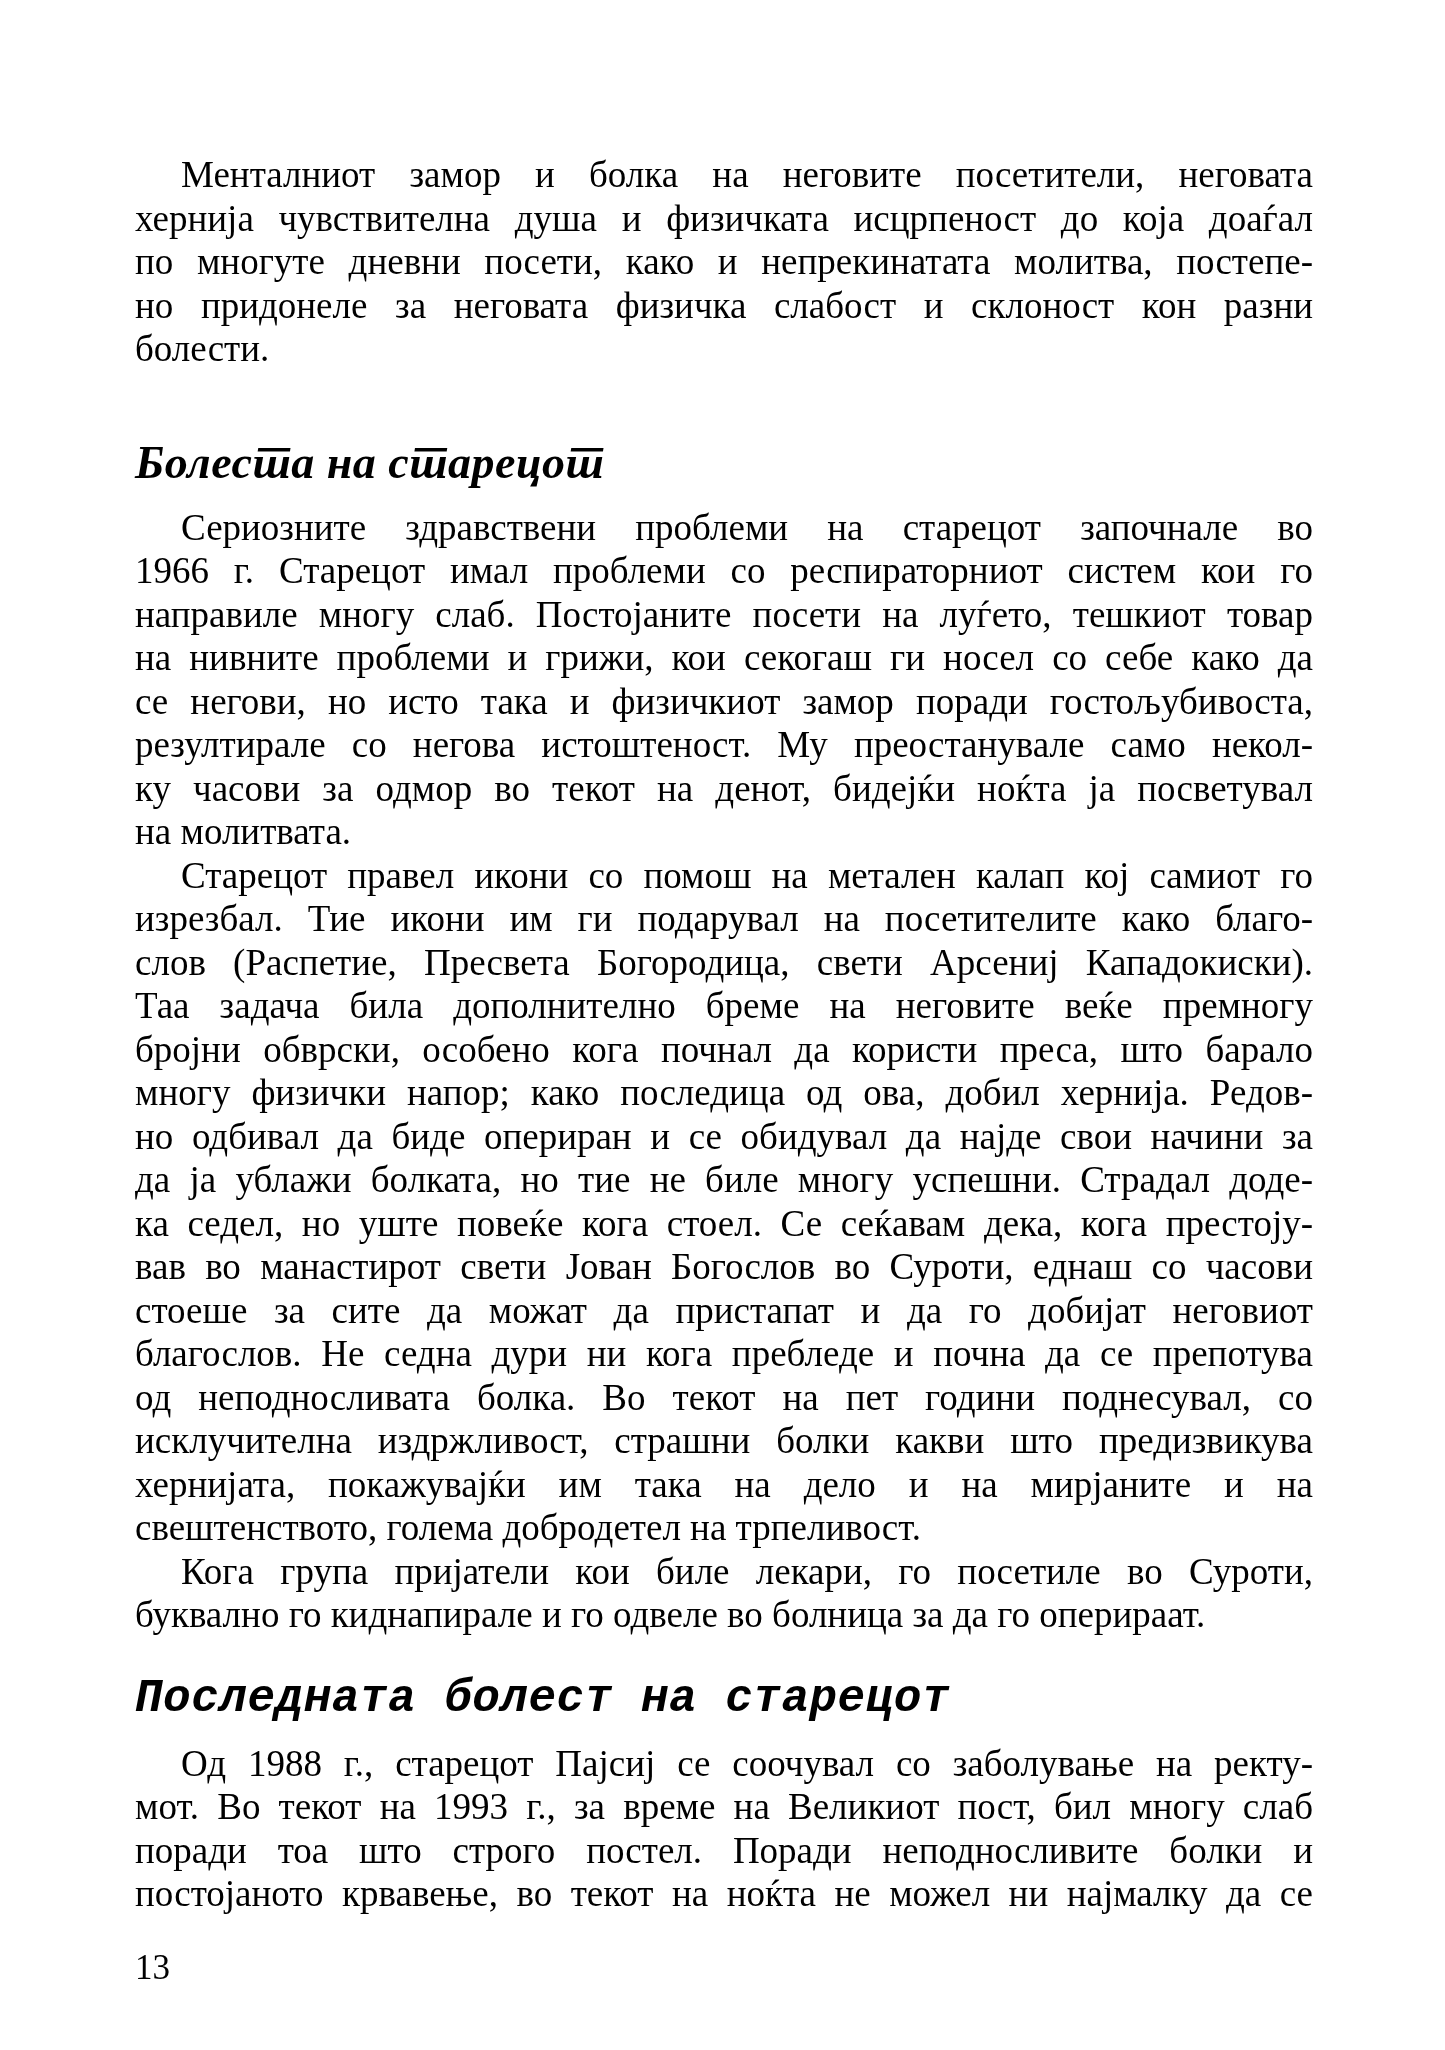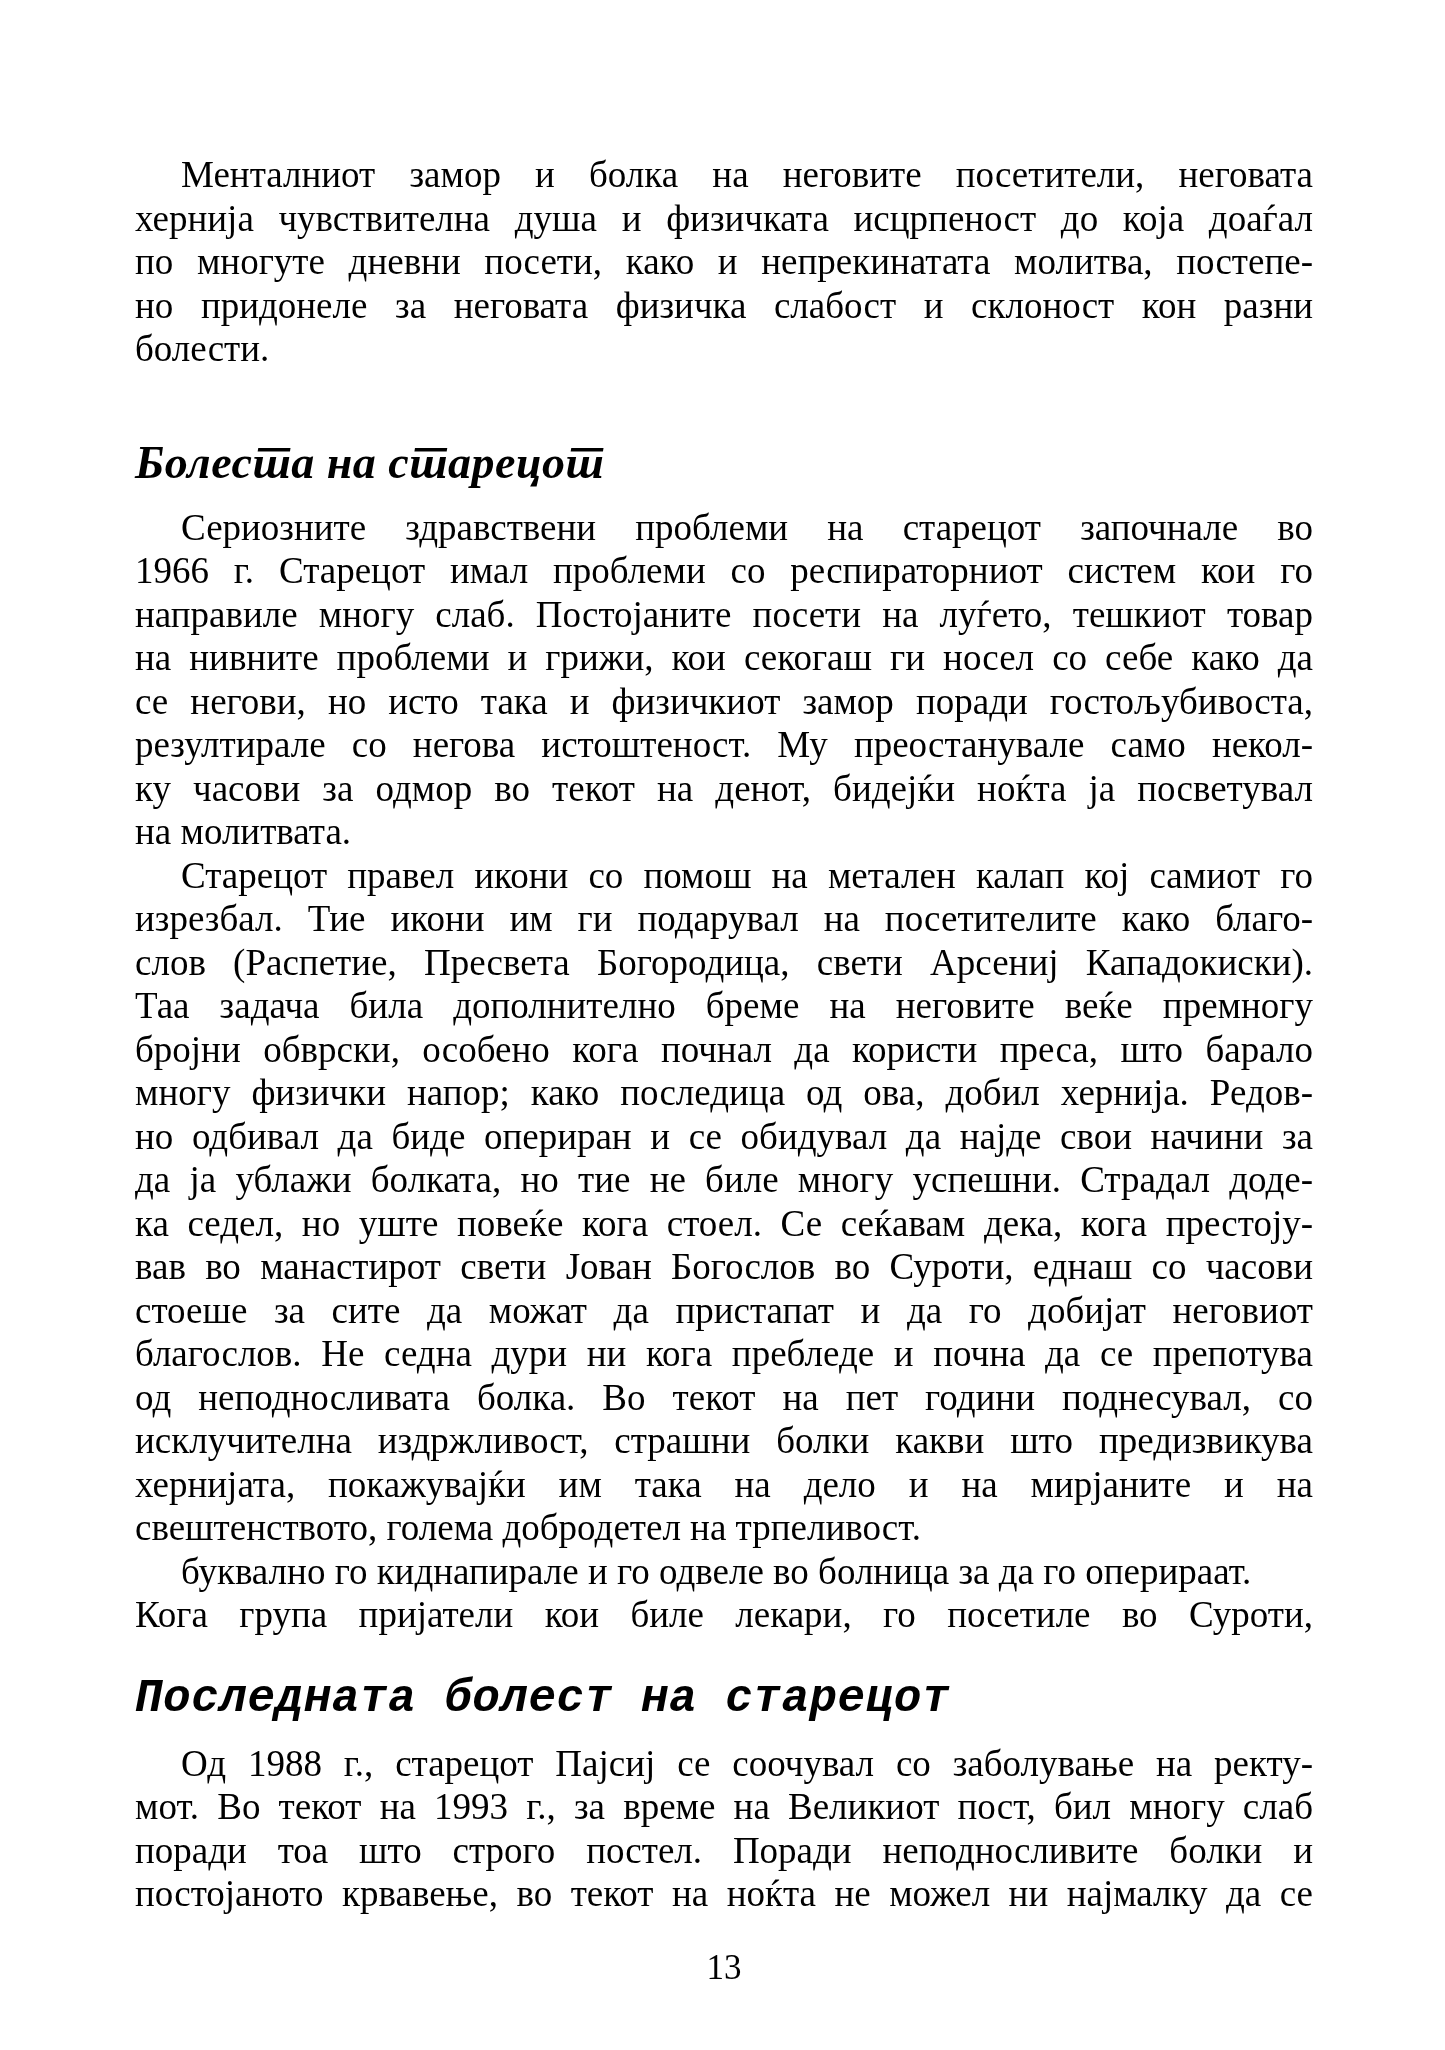--- a/index.html
+++ b/index.html
@@ -48,21 +48,21 @@
   }
   .heading.second {
     margin-top: 36px;
     font-family: Liberation Mono, monospace;
   }
   .page-number {
     position: absolute;
     left: 135px;
     top: 1948px;
     width: 1178px;
-    text-align: center;
+    text-align: left;
     font-size: 35px;
     line-height: 40px;
   }
 </style>
 </head>
 <body>
 
 <div class="content">
 
   <div class="para">
@@ -99,22 +99,22 @@
       <div class="line">вав во манастирот свети Јован Богослов во Суроти, еднаш со часови</div>
       <div class="line">стоеше за сите да можат да пристапат и да го добијат неговиот</div>
       <div class="line">благослов. Не седна дури ни кога пребледе и почна да се препотува</div>
       <div class="line">од неподносливата болка. Во текот на пет години поднесувал, со</div>
       <div class="line">исклучителна издржливост, страшни болки какви што предизвикува</div>
       <div class="line">хернијата, покажувајќи им така на дело и на мирјаните и на</div>
       <div class="line flush">свештенството, голема добродетел на трпеливост.</div>
     </div>
 
   <div class="para">
+      <div class="line">Кога група пријатели кои биле лекари, го посетиле во Суроти,</div>
       <div class="line flush">буквално го киднапирале и го одвеле во болница за да го оперираат.</div>
-      <div class="line">Кога група пријатели кои биле лекари, го посетиле во Суроти,</div>
     </div>
 
   <div class="heading second">Последната болест на старецот</div>
 
   <div class="para">
       <div class="line">Од 1988 г., старецот Пајсиј се соочувал со заболување на ректу-</div>
       <div class="line">мот. Во текот на 1993 г., за време на Великиот пост, бил многу слаб</div>
       <div class="line">поради тоа што строго постел. Поради неподносливите болки и</div>
       <div class="line">постојаното крвавење, во текот на ноќта не можел ни најмалку да се</div>
     </div>

